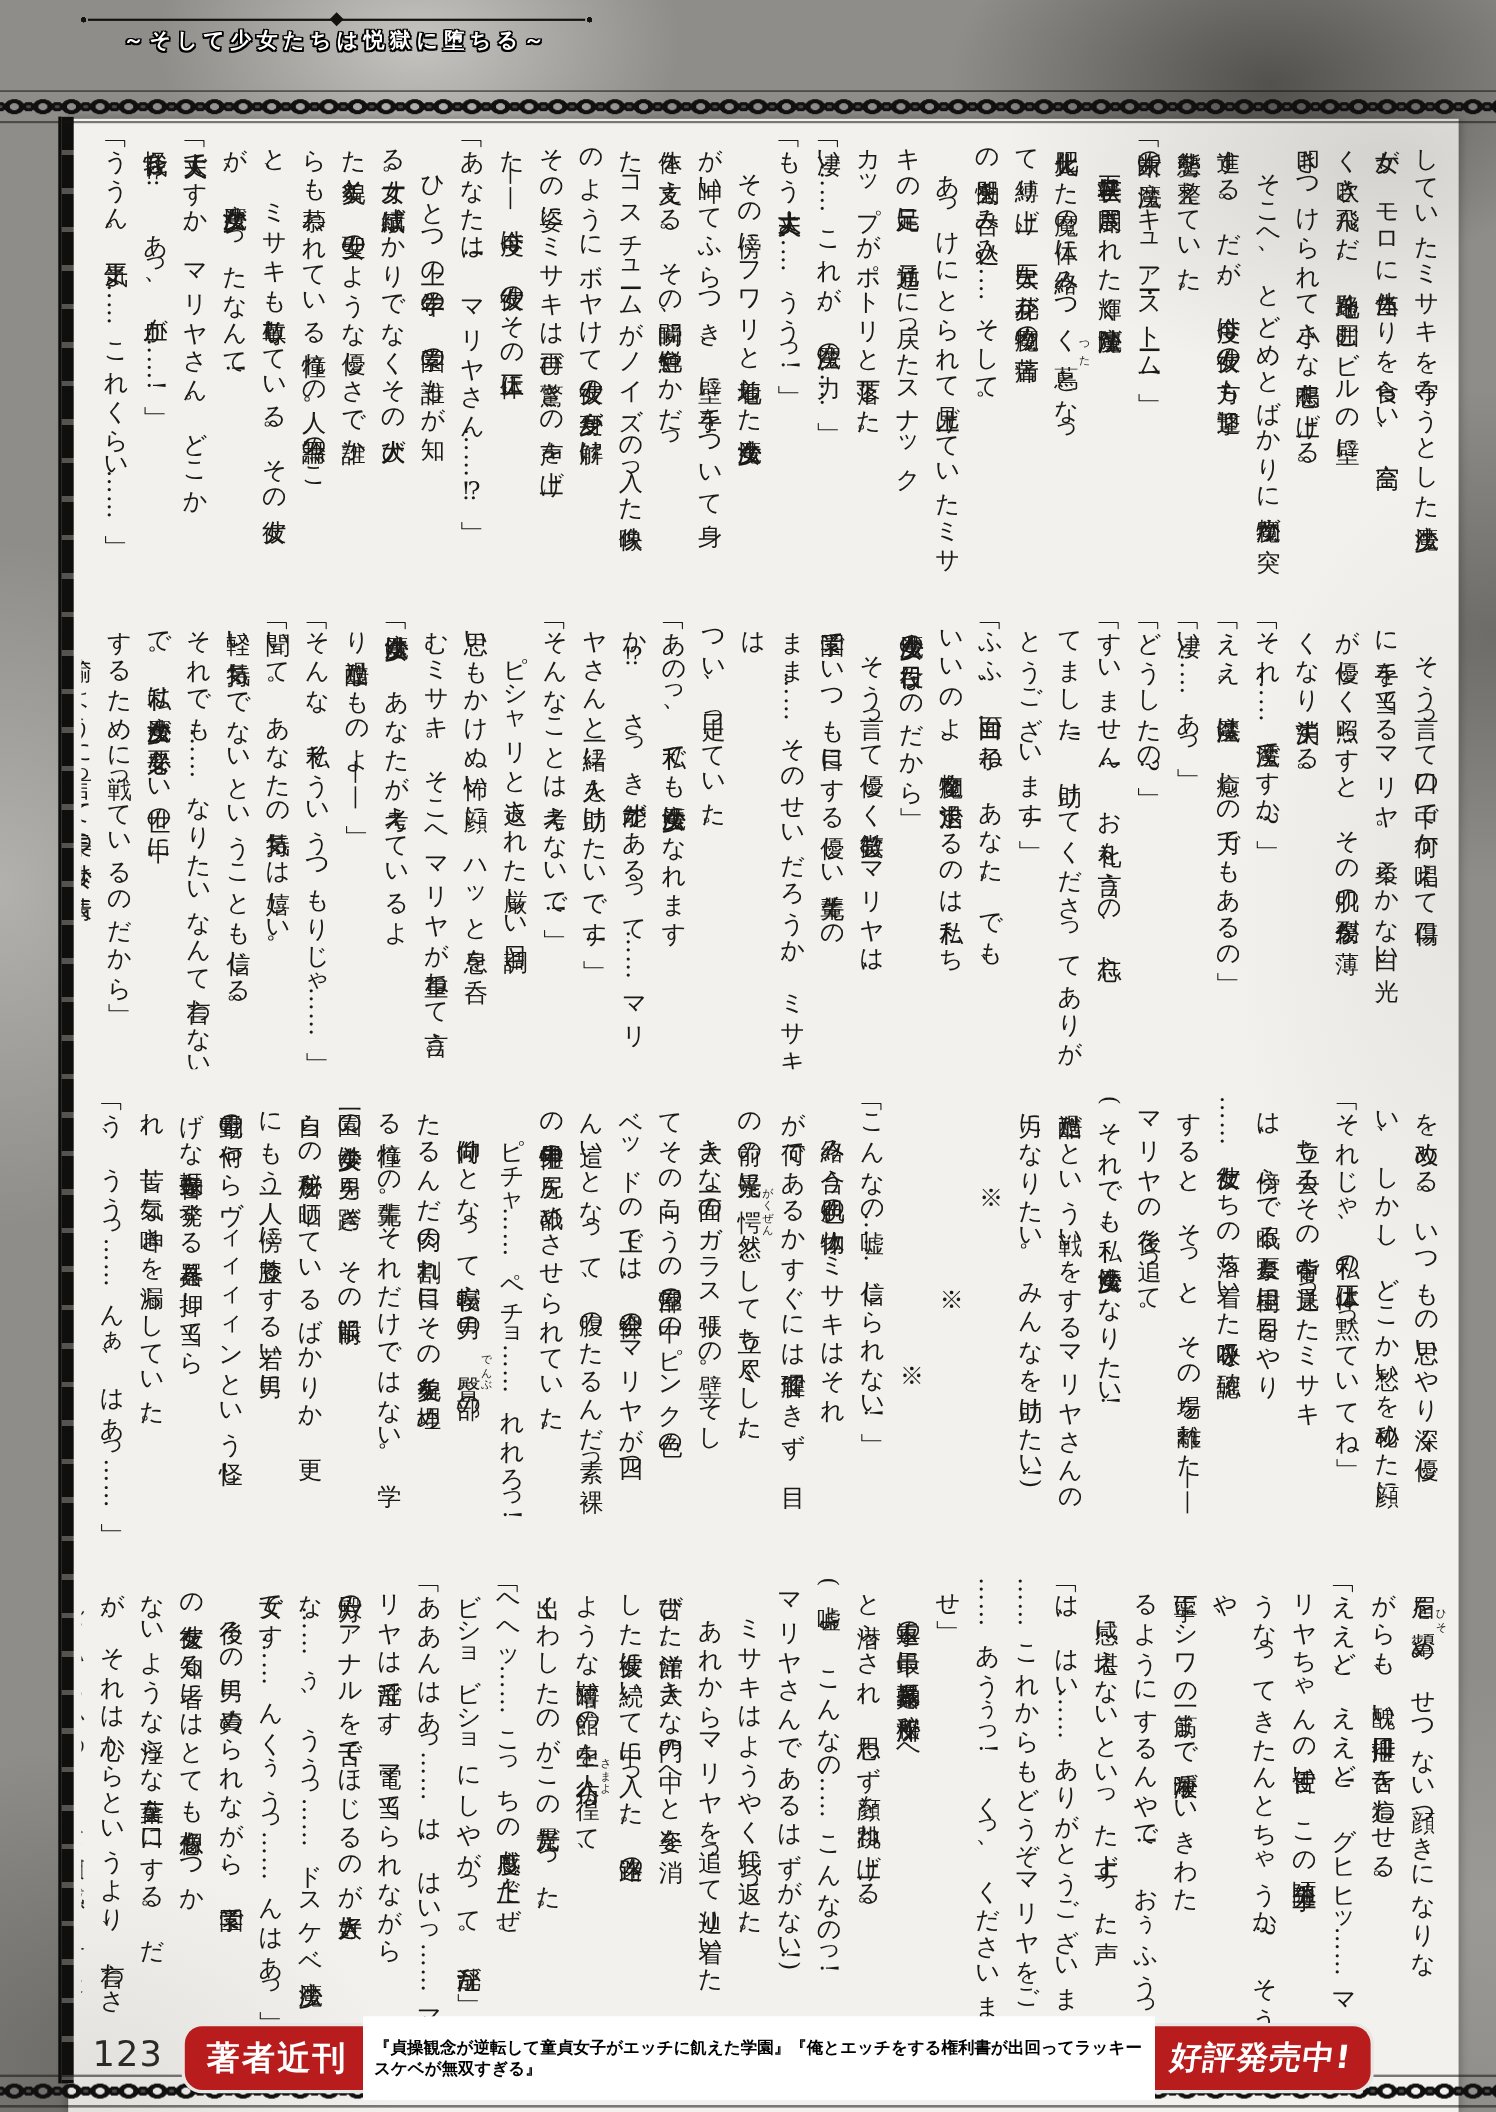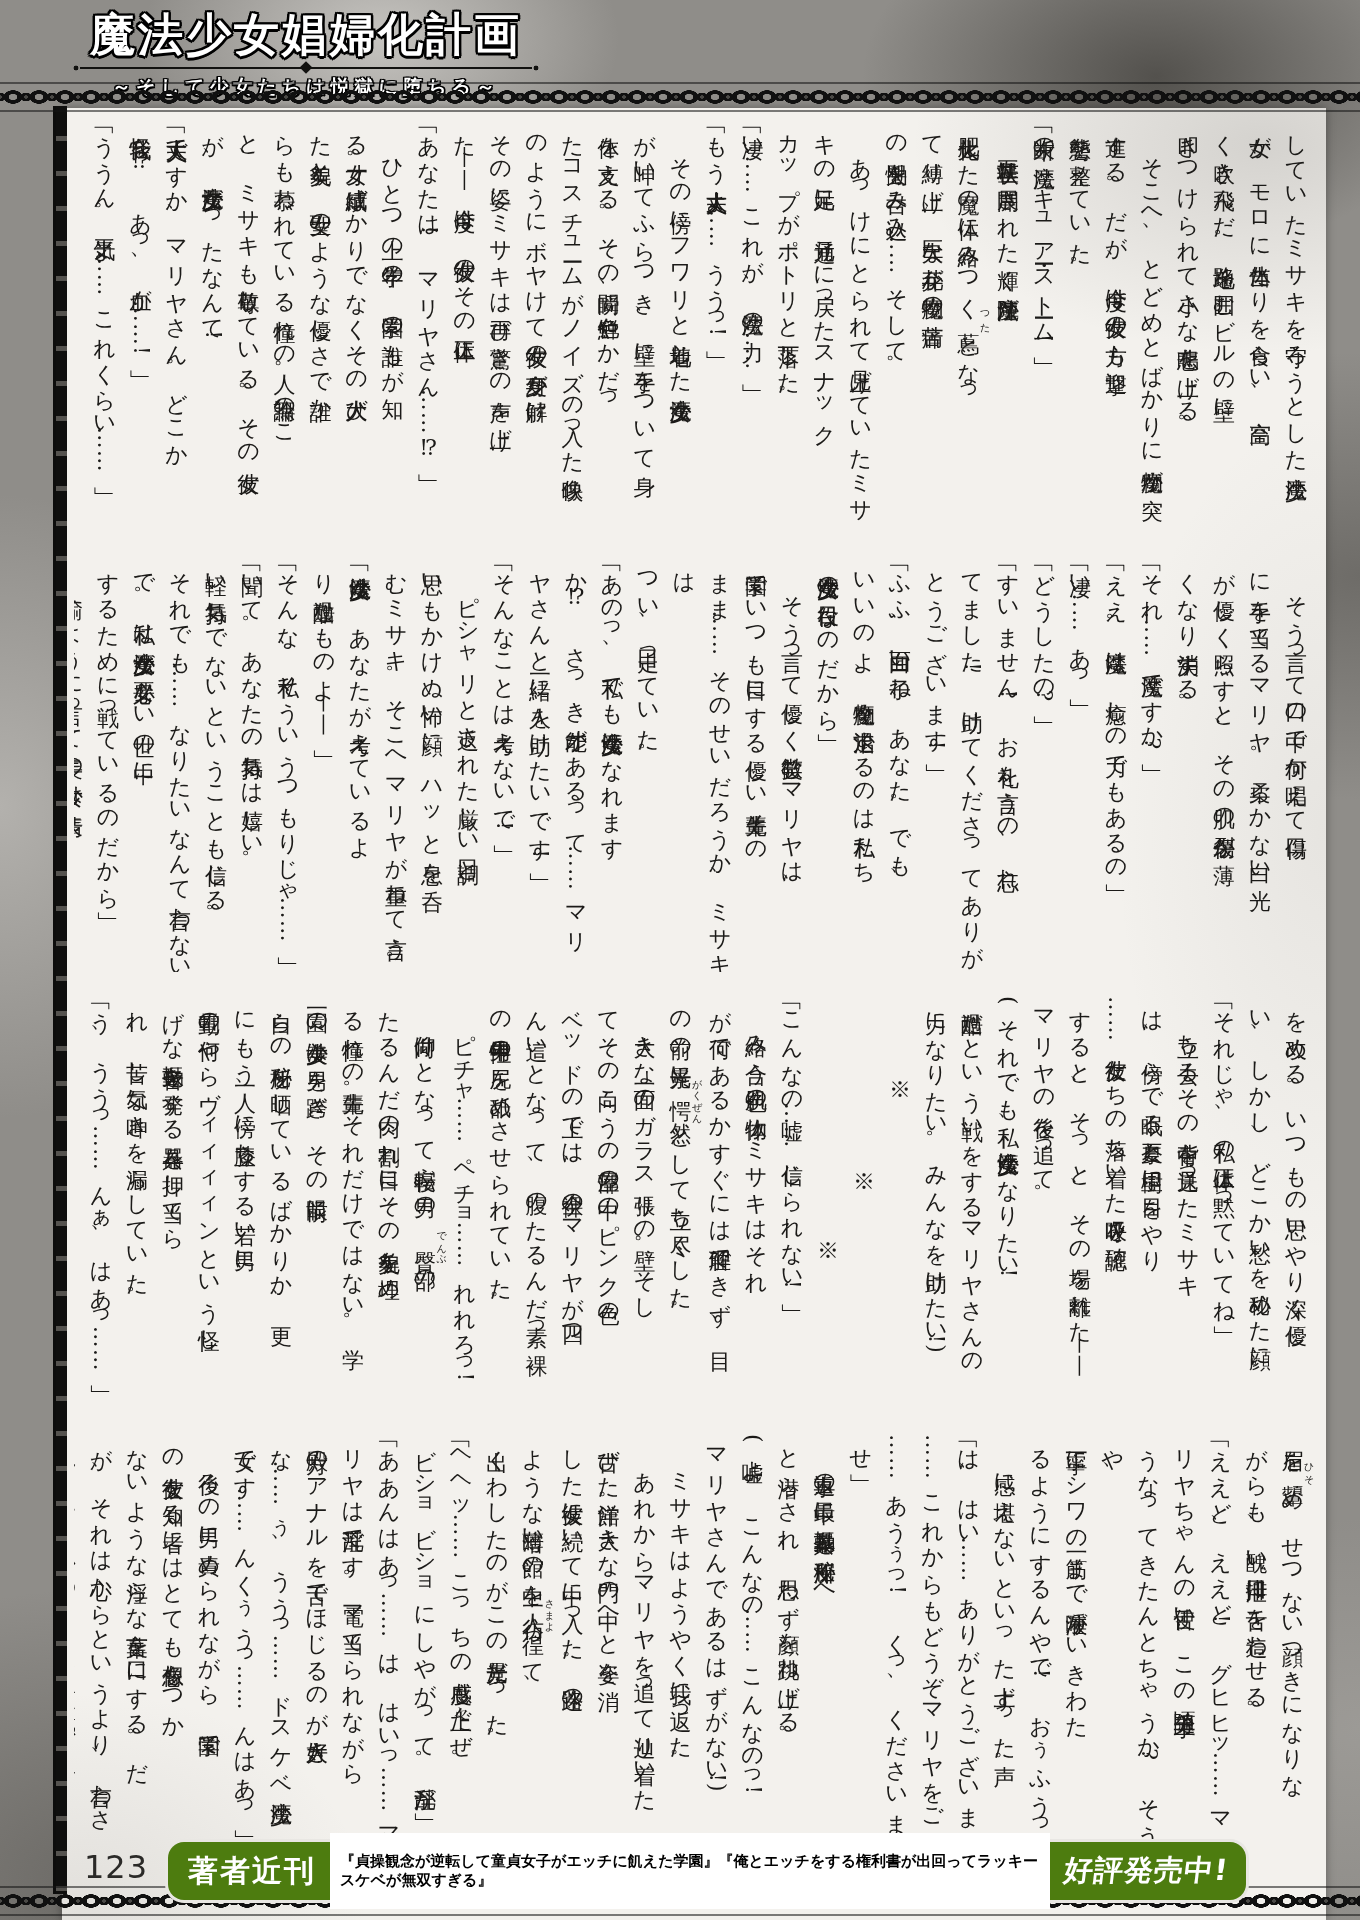--- a/index.html
+++ b/index.html
@@ -78,21 +78,21 @@
   #band1{top:558px;}
   #band2{top:996px;}
   #band3{top:1434px;}
 
   .page-number{
     position:absolute;left:84px;top:1848px;z-index:7;
     font-family:"DejaVu Sans", sans-serif;font-size:32px;color:#2b2a28;letter-spacing:1px;
   }
   .footer-bar{
     position:absolute;left:168px;top:1842px;width:1078px;height:58px;z-index:8;
-    background:#4d7c0f;border-radius:16px;display:flex;align-items:center;
+    background:#b91c1c;border-radius:16px;display:flex;align-items:center;
     box-shadow:0 0 0 3px #e9e7e3;
   }
   .footer-label{
     color:#ffffff;font-family:"DejaVu Sans", sans-serif;font-weight:bold;
     font-size:30px;letter-spacing:2px;padding:0 14px 0 20px;white-space:nowrap;
   }
   .footer-books-box{
     background:#ffffff;flex:1;height:48px;display:flex;align-items:center;padding:14px 10px;
   }
   .footer-books{
@@ -106,21 +106,20 @@
   }
 </style>
 </head>
 <body>
 
 <div class="panel"></div>
 <div class="left-edge"></div>
 <div class="chain chain-top"></div>
 
 <div class="title-block">
-  <div class="page-title">魔法少女娼婦化計画</div>
   <div class="divider"></div>
   <div class="page-subtitle">～そして少女たちは悦獄に堕ちる～</div>
 </div>
 
 <div class="band" id="band0">
     <div class="col">していたミサキを守ろうとした魔法少</div>
     <div class="col">女が、モロに体当たりを食らい、空高</div>
     <div class="col">く吹き飛んだ。路地を囲むビルの壁に</div>
     <div class="col">叩きつけられて小さな悲鳴を上げる。</div>
     <div class="col">　そこへ、とどめとばかりに魔物が突</div>

